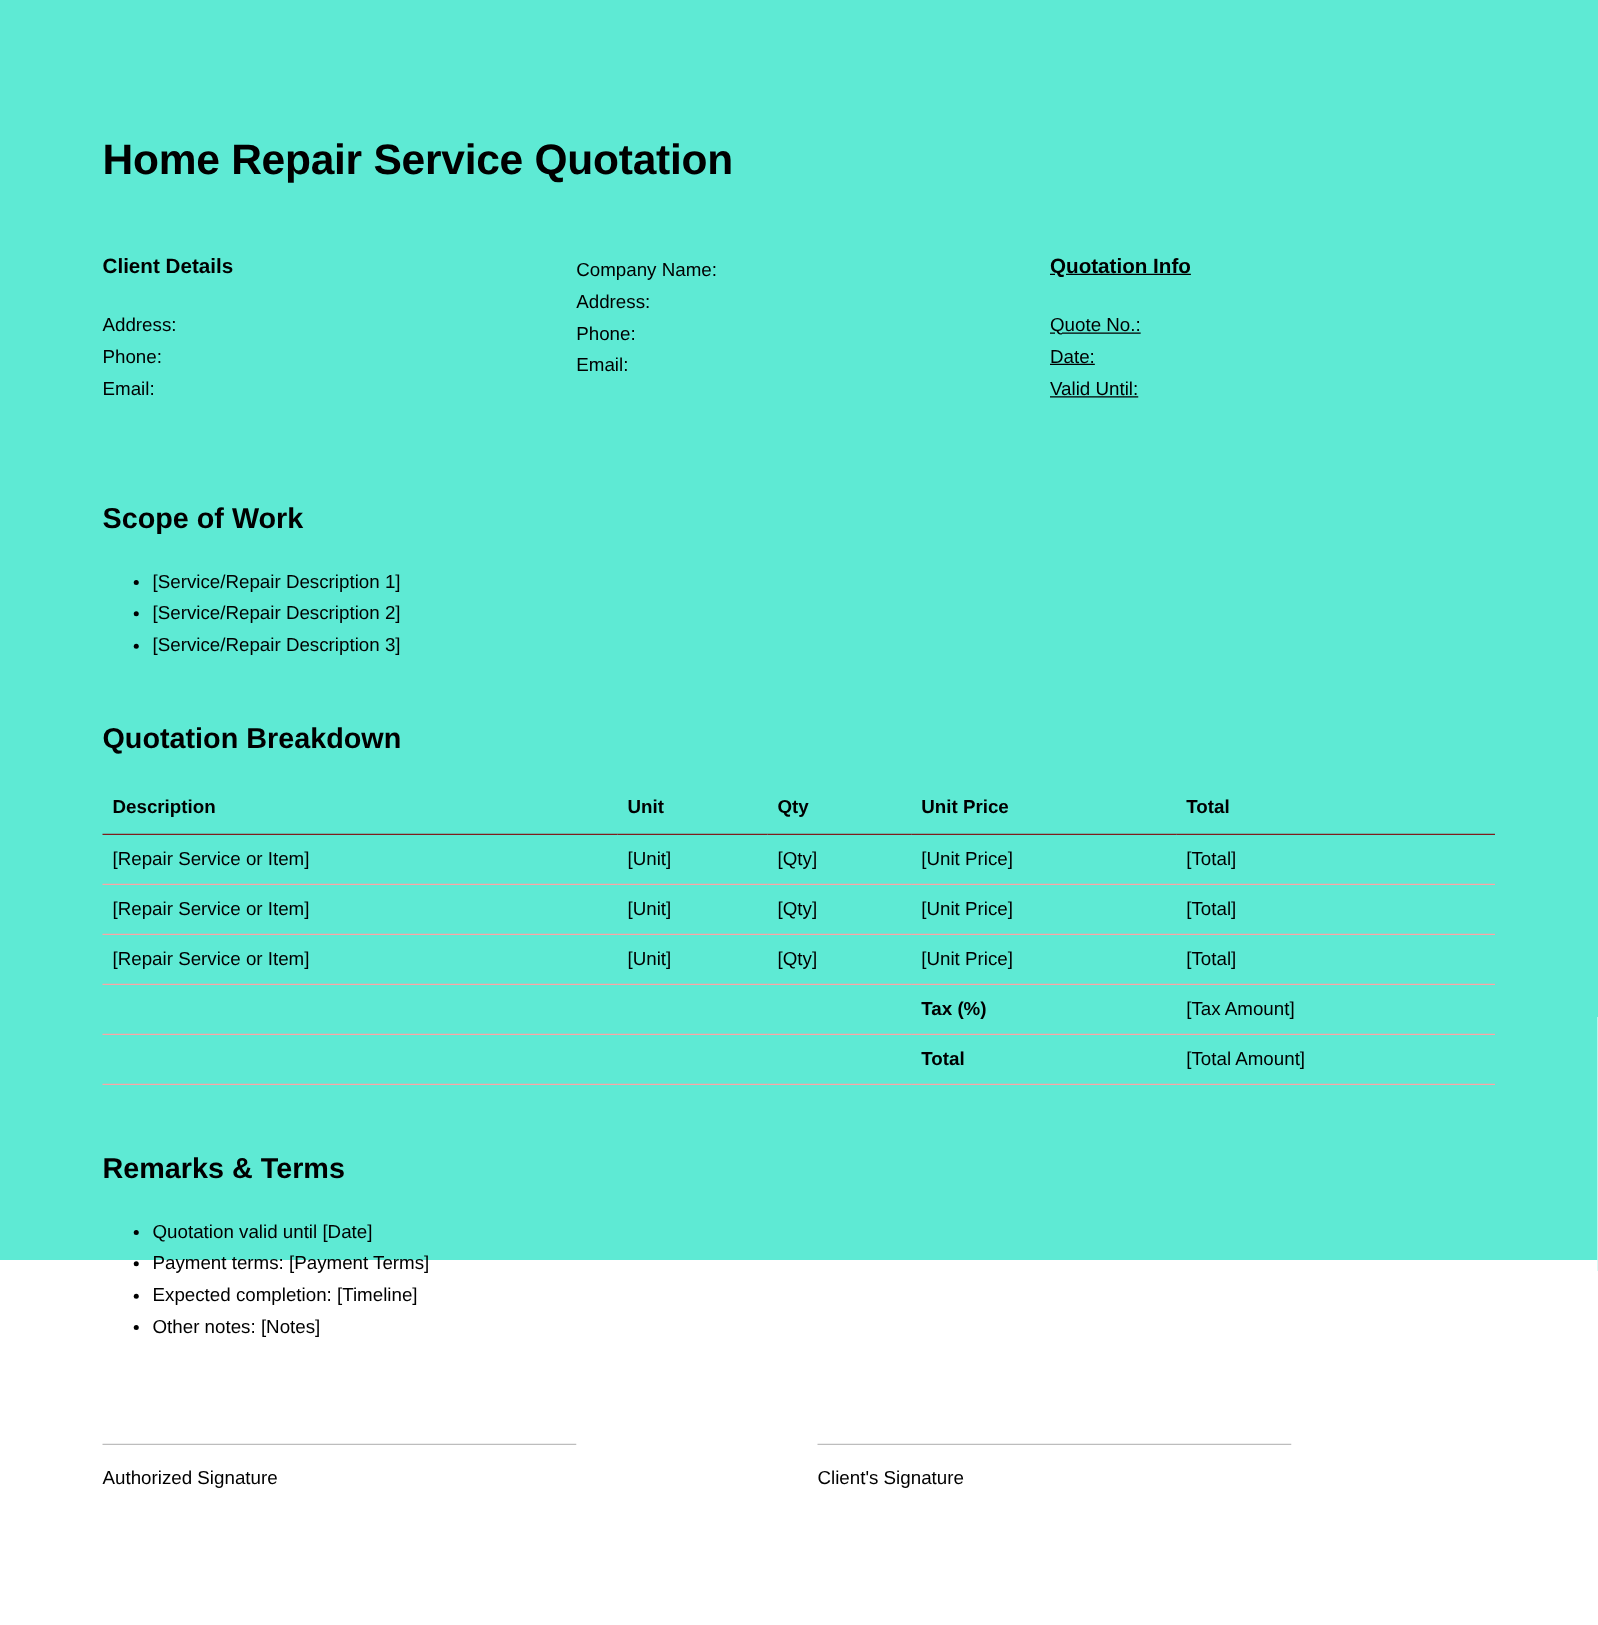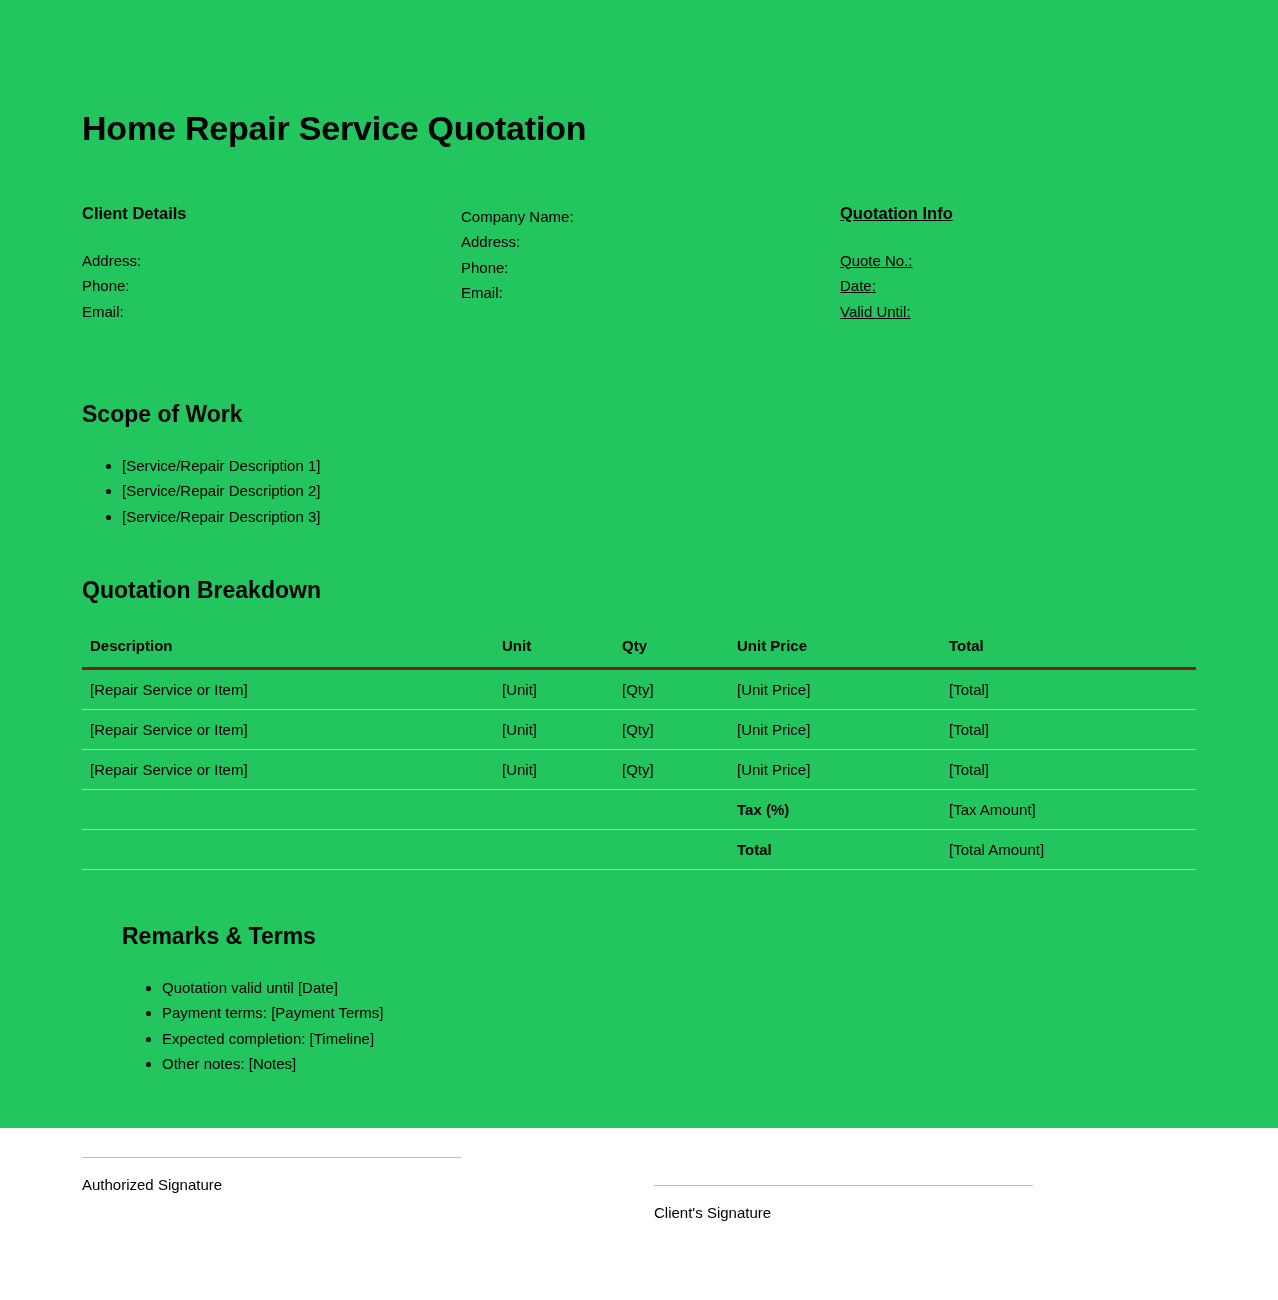--- a/index.html
+++ b/index.html
@@ -11,24 +11,24 @@
   body {
     width: 1278px;
     height: 1300px;
     font-family: "Liberation Sans", sans-serif;
     color: #000000;
     -webkit-font-smoothing: antialiased;
   }
   .page {
     position: relative;
     width: 1278px;
-    height: 1128px;
+    height: 1008px;
     box-sizing: border-box;
     padding: 0 82px;
-    background: #22c55e;
+    background: #5eead4;
   }
 
   
   .doc-title {
     font-size: 34px;
     font-weight: bold;
     letter-spacing: -0.2px;
     margin: 0;
     padding-top: 108px;
     line-height: 1.2;
@@ -62,21 +62,21 @@
 
   
   .section-heading {
     font-size: 23px;
     font-weight: bold;
     margin: 0;
     line-height: 1.25;
   }
   .scope-section { margin-top: 76px; }
   .breakdown-section { margin-top: 47px; }
-  .remarks-section { margin-top: 52px; margin-left: 40px; }
+  .remarks-section { margin-top: 52px; }
 
   
   ul.bullets {
     margin: 24px 0 0 0;
     padding-left: 40px;
     list-style-type: disc;
   }
   ul.bullets li {
     font-size: 15px;
     line-height: 25.5px;
@@ -94,21 +94,21 @@
   table.breakdown th,
   table.breakdown td {
     text-align: left;
     vertical-align: middle;
     padding: 11px 8px;
     font-size: 15px;
     line-height: 17px;
   }
   table.breakdown th {
     font-weight: bold;
-    border-bottom: 3px solid #7f1d1d;
+    border-bottom: 1px solid #7f1d1d;
     padding-top: 4px;
     padding-bottom: 13px;
   }
   table.breakdown td {
     border-bottom: 1px solid #fca5a5;
     height: 16px;
   }
   .col-desc      { width: 412px; }
   .col-unit      { width: 120px; }
   .col-qty       { width: 115px; }
@@ -125,21 +125,20 @@
   .signatures {
     display: flex;
     margin-top: 80px;
   }
   .sig-block {
     width: 379px;
     flex: 0 0 379px;
   }
   .sig-block.second {
     margin-left: 193px;
-    margin-top: 28px;
   }
   .sig-rule {
     border-top: 1px solid #bdbdbd;
     height: 0;
     width: 379px;
     margin-bottom: 18px;
   }
   .sig-label {
     font-size: 15px;
     line-height: 18px;

